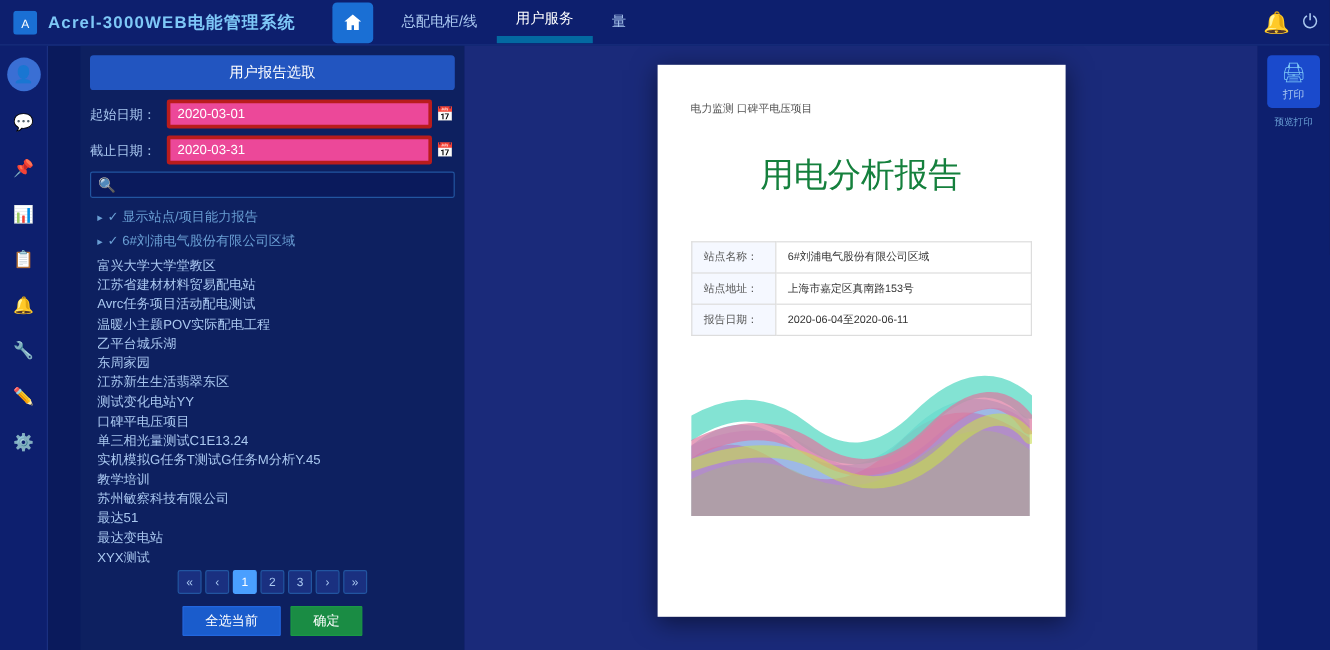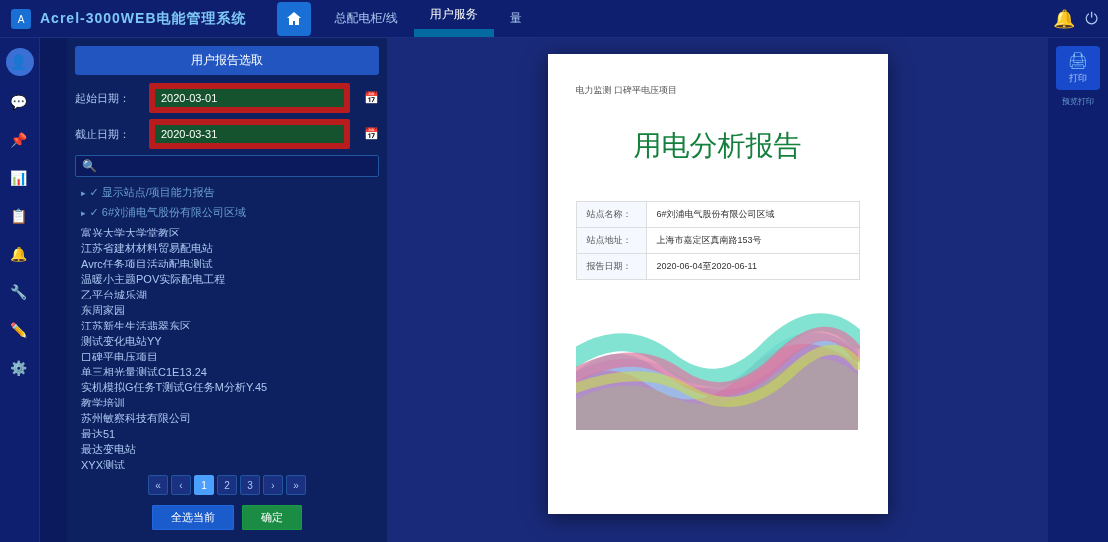--- a/index.html
+++ b/index.html
@@ -62,21 +62,21 @@
     }
     .topbar-menu-item {
       padding: 6px 16px;
       font-size: 12px;
       color: #aac8f0;
       cursor: pointer;
       position: relative;
     }
     .topbar-menu-item.active {
       color: #fff;
-      border-bottom: 8px solid #0369a1;
+      border-bottom: 6px solid #0369a1;
     }
     .topbar-right {
       display: flex;
       align-items: center;
       gap: 10px;
       margin-left: auto;
     }
     .topbar-bell {
       color: #ff4444;
       font-size: 18px;
@@ -148,30 +148,30 @@
       color: #fff;
       margin-bottom: 8px;
       text-align: center;
     }
     .panel-row {
       display: flex;
       align-items: center;
       margin-bottom: 6px;
       font-size: 11px;
       color: #aac8f0;
-      gap: 14px;
+      gap: 4px;
     }
     .panel-row label {
       width: 60px;
       flex-shrink: 0;
     }
     .panel-input {
       flex: 1;
-      background: #14532d;
-      border: 6px solid #b91c1c;
+      background: #ec4899;
+      border: 3px solid #b91c1c;
       color: #fff;
       padding: 3px 6px;
       font-size: 11px;
       border-radius: 2px;
     }
     .panel-calendar-icon {
       color: #4a9fff;
       font-size: 12px;
       cursor: pointer;
     }

